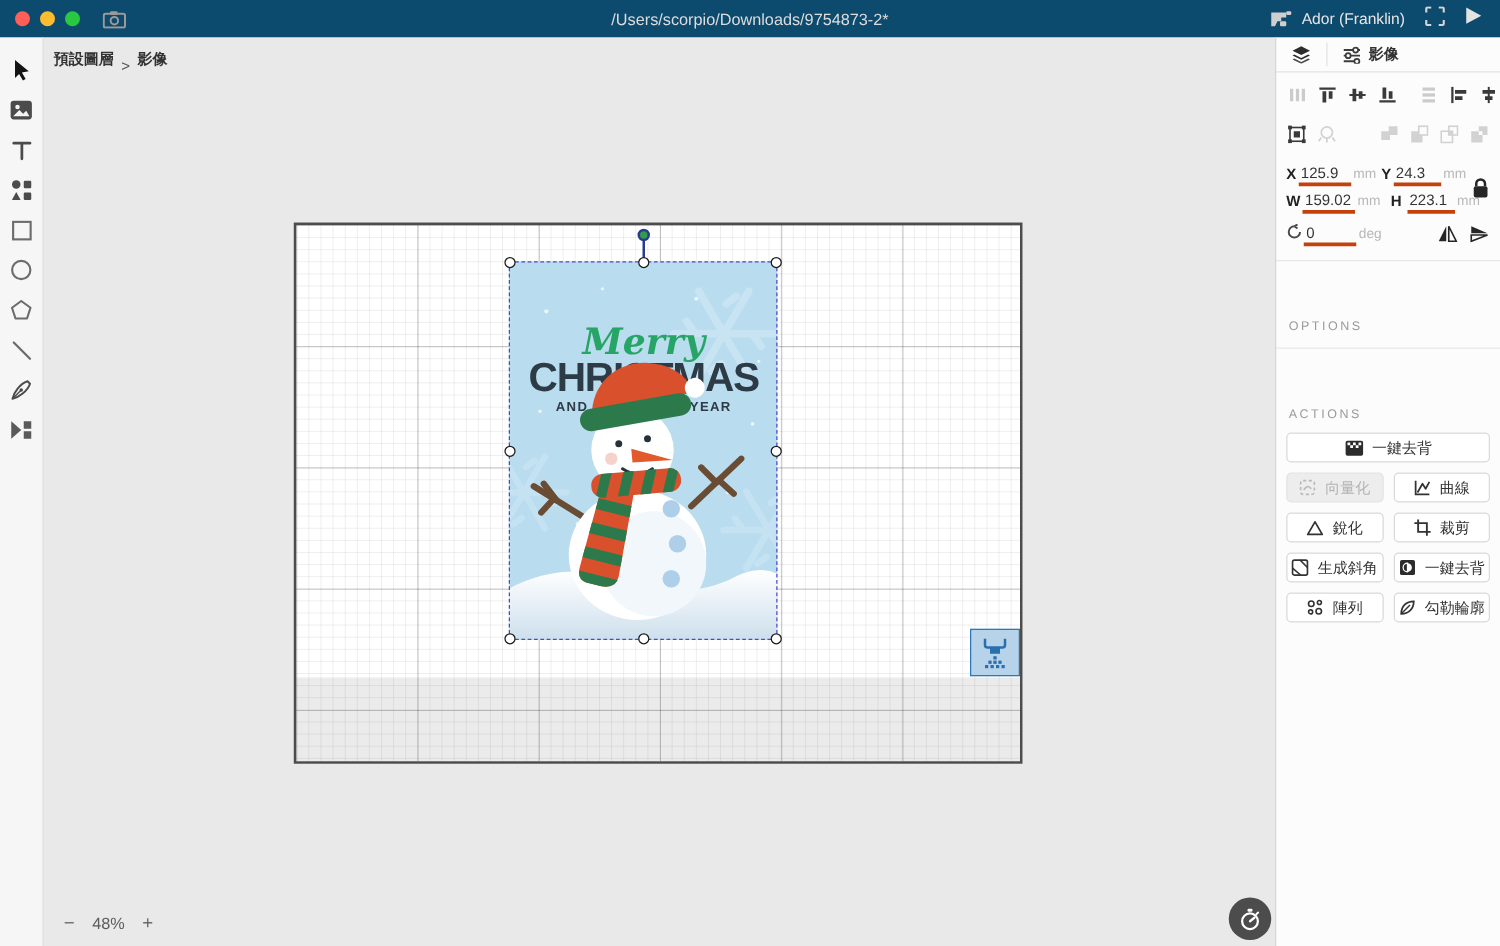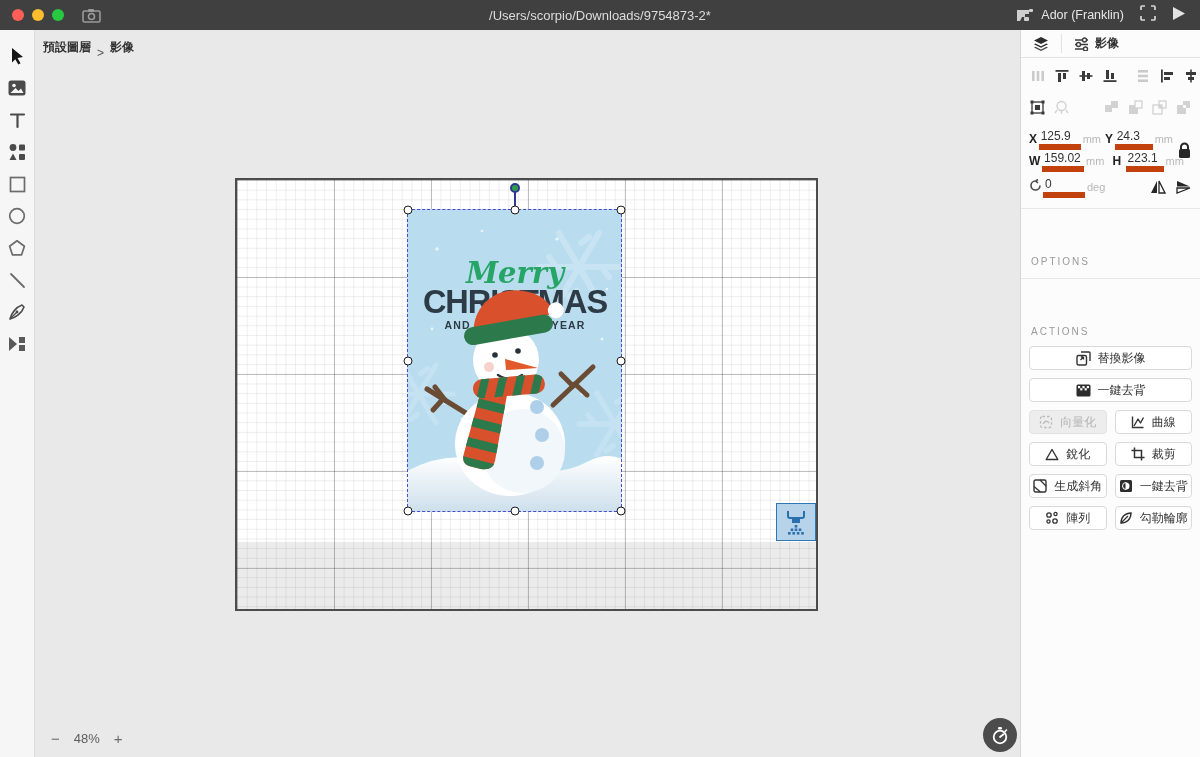--- a/index.html
+++ b/index.html
@@ -1,20 +1,20 @@
 <!DOCTYPE html>
 <html><head>
 <meta charset="utf-8">
 <style>
   * { margin:0; padding:0; box-sizing:border-box; }
   html,body { width:1200px; height:757px; overflow:hidden; font-family:"Liberation Sans",sans-serif; background:#e9e9e9; }
   #app { position:relative; width:1200px; height:757px; }
 
   
-  #titlebar { position:absolute; left:0; top:0; width:1200px; height:30px; background:#404040; display:flex; align-items:center; color:#e6e6e6; }
+  #titlebar { position:absolute; left:0; top:0; width:1200px; height:30px; background:#0c4a6e; display:flex; align-items:center; color:#e6e6e6; }
   .traffic { display:flex; gap:8px; margin-left:12px; }
   .traffic span { width:12px; height:12px; border-radius:50%; display:block; }
   .tl-red{background:#ff5f57;} .tl-yellow{background:#febc2e;} .tl-green{background:#28c840;}
   .tb-cam { margin-left:18px; display:flex; align-items:center; }
   .tb-title { position:absolute; left:0; right:0; text-align:center; font-size:13px; color:#dcdcdc; pointer-events:none; }
   .tb-right { margin-left:auto; display:flex; align-items:center; gap:16px; margin-right:14px; }
   .tb-device { display:flex; align-items:center; gap:7px; font-size:12.5px; color:#e6e6e6; }
 
   
   #left-toolbar { position:absolute; left:0; top:30px; width:35px; height:727px; background:#f6f6f6; border-right:1px solid #dcdcdc; display:flex; flex-direction:column; align-items:center; padding-top:10px; }
@@ -52,21 +52,21 @@
   .tab-div { width:1px; background:#e2e2e2; margin:4px 0; }
   .iconrow { display:flex; align-items:center; padding:0 8px; height:26px; margin-top:5px; }
   .iconrow .grp { display:flex; align-items:center; gap:7px; }
   .vdiv { width:1px; height:16px; background:#e3e3e3; margin:0 8px; }
   .icon-btn { width:17px; height:17px; display:flex; align-items:center; justify-content:center; cursor:pointer; }
   .icon-btn.dis { cursor:default; }
 
   #pos-section { padding:8px 8px 4px 8px; }
   .pos-row { display:flex; align-items:center; height:22px; font-size:12px; color:#333; }
   .pos-label { width:14px; font-weight:bold; color:#222; }
-  .pos-input { width:42px; border:none; border-bottom:6px solid #c2410c; background:transparent; font-size:12px; color:#333; font-family:"Liberation Sans",sans-serif; padding:1px 2px; }
+  .pos-input { width:42px; border:none; border-bottom:3px solid #c2410c; background:transparent; font-size:12px; color:#333; font-family:"Liberation Sans",sans-serif; padding:1px 2px; }
   .pos-unit { width:24px; font-size:11px; color:#b8b8b8; margin:0 4px 0 2px; }
   .pos-right { margin-left:auto; display:flex; align-items:center; gap:10px; }
   .sep { border:none; border-top:1px solid #e7e7e7; margin:6px 0; }
   .sec-header { padding:7px 10px 5px; font-size:10px; letter-spacing:2px; color:#9a9a9a;margin-top:40px; }
 
   #actions-list { padding:4px 8px; }
   .act-btn { width:100%; height:24px; background:#fff; border:1px solid #d9d9d9; border-radius:4px; display:flex; align-items:center; justify-content:center; gap:7px; font-size:12px; color:#333; margin-bottom:8px; cursor:pointer; }
   .act-grid { display:grid; grid-template-columns:1fr 1fr; gap:8px 8px; }
   .act-grid .act-btn { margin-bottom:0; }
   .act-btn.disabled { background:#ededed; border-color:#e3e3e3; color:#b3b3b3; cursor:default;font-family:Liberation Serif, serif; }
@@ -495,30 +495,20 @@
     </div>
 
     <hr class="sep">
     <div class="sec-header">OPTIONS</div>
     <hr class="sep">
     <div class="sec-header">ACTIONS</div>
 
     <div id="actions-list">
       <button class="act-btn">
         <span class="bicon">
-            <svg width="15" height="15" viewBox="0 0 15 15">
-              <rect x="1" y="4.5" width="9.5" height="9.5" rx="1.5" fill="none" stroke="#333" stroke-width="1.4"></rect>
-              <path d="M5,1 h8 a1,1 0 0 1 1,1 v8" fill="none" stroke="#333" stroke-width="1.4"></path>
-              <path d="M4.5,9 L7.5,6 M7.5,6 v2.6 M7.5,6 h-2.6" stroke="#333" stroke-width="1.3" fill="none"></path>
-            </svg>
-          </span>
-        <span>替換影像</span>
-      </button>
-      <button class="act-btn">
-        <span class="bicon">
             <svg width="15" height="13" viewBox="0 0 15 13">
               <rect x="0.5" y="0.5" width="14" height="12" rx="1.5" fill="#2c2c2c"></rect>
               <g fill="#fff">
                 <rect x="2" y="2" width="2.2" height="2.2"></rect>
                 <rect x="6.4" y="2" width="2.2" height="2.2"></rect>
                 <rect x="10.8" y="2" width="2.2" height="2.2"></rect>
                 <rect x="4.2" y="4.2" width="2.2" height="2.2"></rect>
                 <rect x="8.6" y="4.2" width="2.2" height="2.2"></rect>
               </g>
             </svg>

